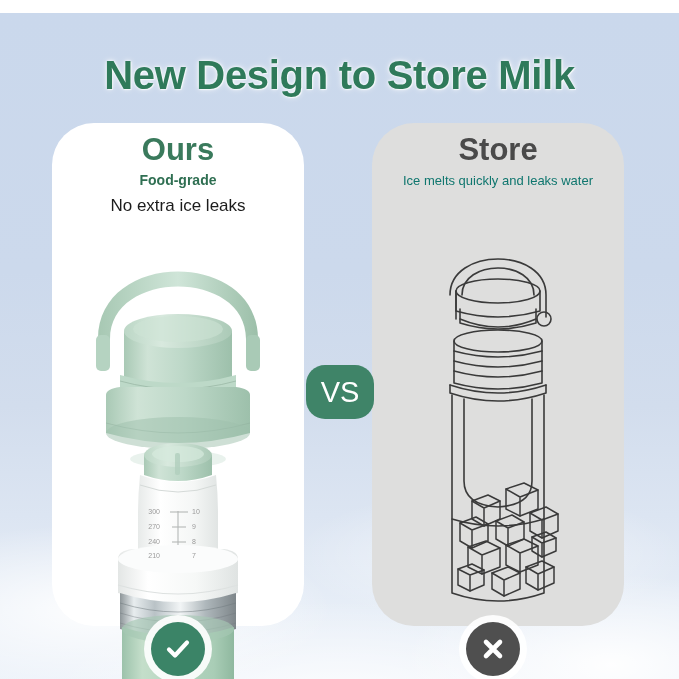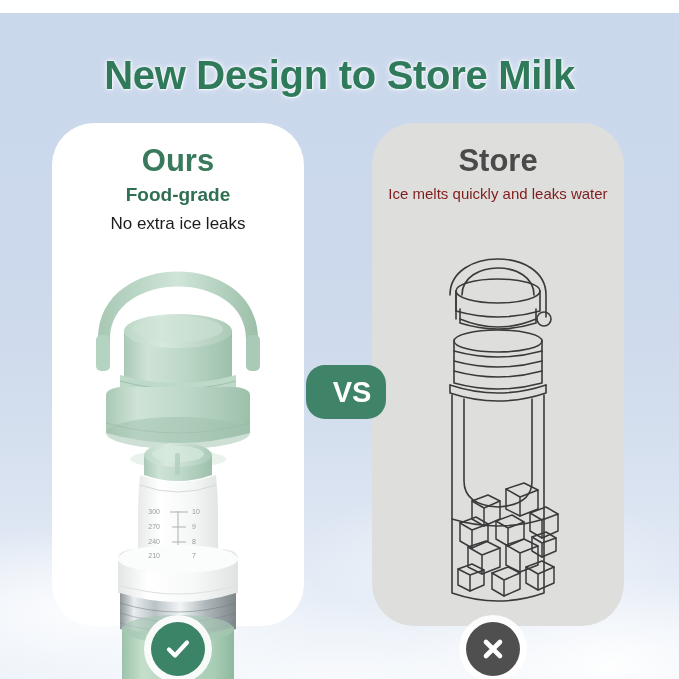--- a/index.html
+++ b/index.html
@@ -51,65 +51,64 @@
     height: 503px;
     border-radius: 42px;
   }
   .card-ours   { left: 52px;  background: #ffffff; }
   .card-others { left: 372px; background: #dededd; }
 
   .card-head {
     position: absolute;
     top: 0; left: 0; right: 0;
     text-align: center;
-    padding-top: 20px;
+    padding-top: 9px;
   }
   .h-main {
     font-size: 31px;
     font-weight: bold;
     line-height: 1.18;
   }
   .h-main.ours   { color: #3a7a5c; }
   .h-main.others { color: #4a4a4a; }
 
   .h-sub {
-    font-size: 19px;
+    font-size: 14px;
     font-weight: bold;
     line-height: 1.5;
     margin-top: 1px;
   }
   .h-sub.ours   { color: #2f6f52; }
   .h-sub.others { color: #3c3c3c; }
 
   .h-note {
     font-size: 17px;
     line-height: 1.55;
     margin-top: 2px;
   }
   .h-note.ours   { color: #1c1c1c; }
-  .h-note.others { color: #7f1d1d; font-size: 15px; }
+  .h-note.others { color: #0f766e; font-size: 13px; }
 
   
   .vs {
     position: absolute;
     left: 306px;
     top: 352px;
     width: 68px;
     height: 54px;
     background: #3f8468;
     border-radius: 19px;
     color: #ffffff;
     font-size: 29px;
-    font-weight: bold;
+    font-weight: normal;
     display: flex;
     align-items: center;
     justify-content: center;
     letter-spacing: 0px;
     z-index: 40;
-    padding-left: 12px;
   }
 
   
   .badge {
     position: absolute;
     width: 54px;
     height: 54px;
     border-radius: 50%;
     display: flex;
     align-items: center;

